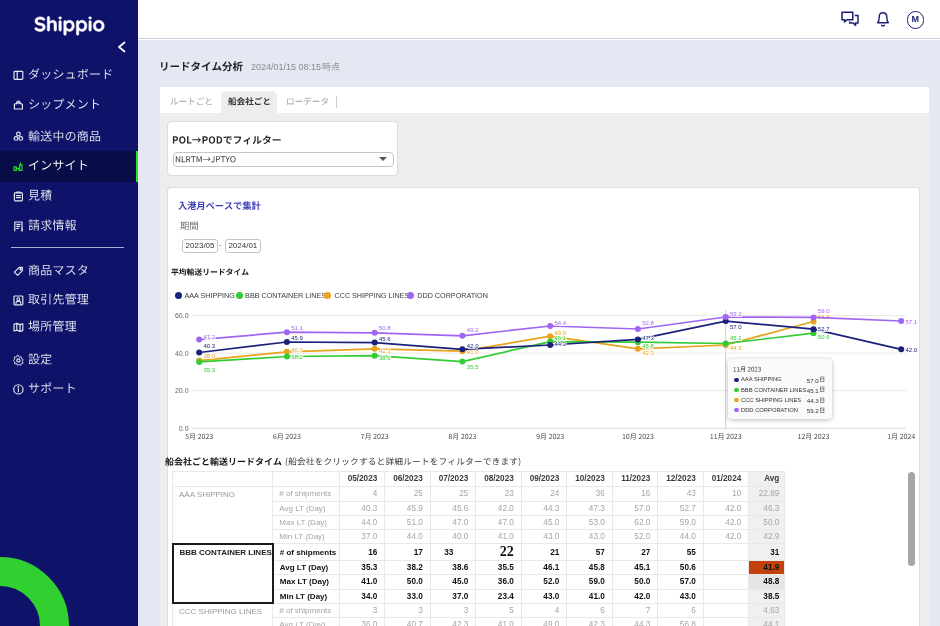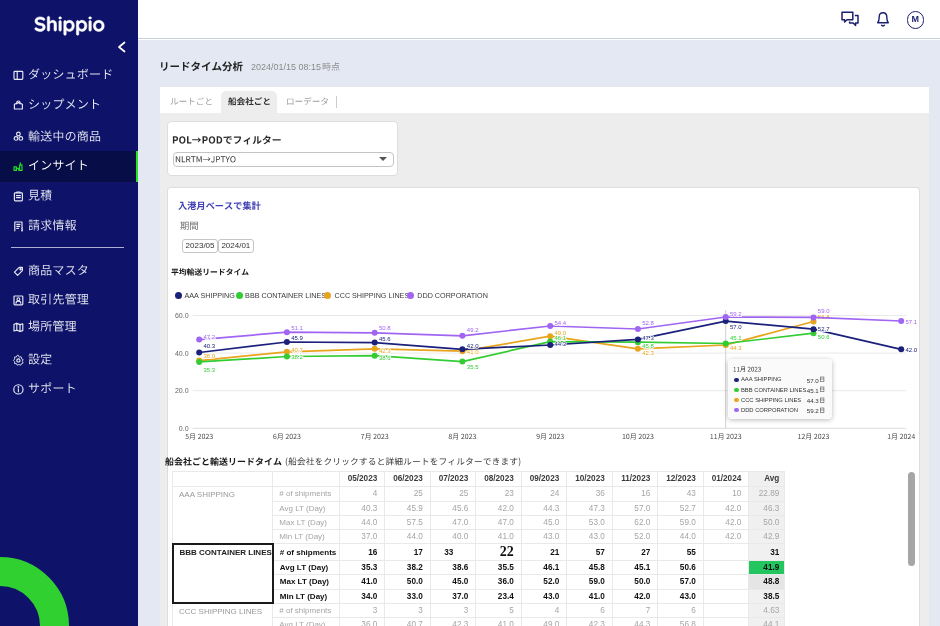--- a/index.html
+++ b/index.html
@@ -147,21 +147,21 @@
     <div class="abs" style="left:378.7px;top:157.3px;width:0;height:0;border-left:4.5px solid transparent;border-right:4.5px solid transparent;border-top:4.8px solid #555;"></div>
     <div class="abs" style="left:166.8px;top:187px;width:753.7px;height:439px;background:#fff;border:1px solid #ddd;border-radius:4px 4px 0 0;border-bottom:none;"></div>
     <svg style="position:absolute;left:178.0px;top:201.4px;overflow:visible;" width="84" height="13" viewBox="0 -8.10 84 13">
       <path d="M2.1 -7.3H4.7V-6.2H2.1ZM4.2 -7.3H5.3Q5.3 -6.9 5.4 -6.3Q5.4 -5.7 5.5 -5.1Q5.6 -4.5 5.9 -3.8Q6.1 -3.2 6.5 -2.5Q6.9 -1.9 7.5 -1.3Q8.1 -0.7 9.0 -0.2Q8.9 -0.1 8.7 0.1Q8.5 0.3 8.3 0.5Q8.2 0.7 8.1 0.8Q7.2 0.3 6.6 -0.4Q5.9 -1.1 5.5 -1.8Q5.1 -2.6 4.8 -3.3Q4.5 -4.1 4.4 -4.8Q4.3 -5.6 4.2 -6.2Q4.2 -6.8 4.2 -7.3ZM3.8 -5.3 5.0 -5.1Q4.7 -3.7 4.2 -2.6Q3.7 -1.5 2.9 -0.6Q2.2 0.2 1.3 0.8Q1.2 0.7 1.0 0.5Q0.8 0.4 0.6 0.2Q0.4 0.0 0.2 -0.1Q1.7 -0.8 2.6 -2.1Q3.4 -3.5 3.8 -5.3Z M12.1 -6.9H17.9V-5.9H12.1ZM11.7 -5.2H18.1V-4.2H11.7ZM13.2 -7.8H14.3V-4.5H13.2ZM15.6 -7.8H16.7V-4.5H15.6ZM13.3 -4.6 14.3 -4.2Q14.0 -3.7 13.7 -3.2Q13.4 -2.7 13.1 -2.3Q12.7 -1.9 12.3 -1.6Q12.2 -1.7 12.1 -1.9Q11.9 -2.0 11.8 -2.2Q11.7 -2.3 11.5 -2.4Q11.9 -2.7 12.2 -3.0Q12.6 -3.3 12.9 -3.7Q13.1 -4.1 13.3 -4.6ZM16.6 -4.6Q16.7 -4.2 17.0 -3.8Q17.3 -3.4 17.6 -3.1Q18.0 -2.8 18.3 -2.6Q18.2 -2.5 18.0 -2.3Q17.9 -2.2 17.8 -2.0Q17.6 -1.9 17.5 -1.7Q17.1 -2.0 16.8 -2.4Q16.4 -2.8 16.1 -3.3Q15.8 -3.8 15.6 -4.3ZM13.5 -2.0H15.5V-2.7H13.6V-3.5H16.5V-1.1H13.5ZM13.0 -2.0H14.0V-0.5Q14.0 -0.3 14.2 -0.2Q14.3 -0.2 14.7 -0.2Q14.7 -0.2 14.9 -0.2Q15.0 -0.2 15.2 -0.2Q15.4 -0.2 15.6 -0.2Q15.8 -0.2 16.0 -0.2Q16.2 -0.2 16.3 -0.2Q16.5 -0.2 16.6 -0.2Q16.7 -0.3 16.7 -0.5Q16.8 -0.7 16.8 -1.1Q17.0 -1.0 17.3 -0.9Q17.6 -0.8 17.8 -0.7Q17.7 -0.1 17.6 0.2Q17.4 0.6 17.1 0.7Q16.8 0.8 16.3 0.8Q16.3 0.8 16.1 0.8Q15.9 0.8 15.7 0.8Q15.5 0.8 15.2 0.8Q15.0 0.8 14.8 0.8Q14.6 0.8 14.6 0.8Q14.0 0.8 13.6 0.7Q13.3 0.6 13.1 0.3Q13.0 0.0 13.0 -0.5ZM9.9 -7.0 10.5 -7.8Q10.8 -7.7 11.1 -7.5Q11.4 -7.4 11.7 -7.2Q12.0 -7.0 12.1 -6.9L11.5 -6.0Q11.3 -6.1 11.1 -6.3Q10.8 -6.5 10.5 -6.7Q10.2 -6.8 9.9 -7.0ZM9.4 -4.5 10.0 -5.3Q10.3 -5.2 10.6 -5.1Q10.9 -4.9 11.2 -4.8Q11.5 -4.6 11.6 -4.5L11.0 -3.5Q10.9 -3.7 10.6 -3.9Q10.3 -4.0 10.0 -4.2Q9.7 -4.4 9.4 -4.5ZM9.7 0.1Q9.9 -0.3 10.1 -0.8Q10.4 -1.3 10.7 -1.8Q10.9 -2.4 11.2 -2.9L12.0 -2.2Q11.8 -1.7 11.6 -1.2Q11.4 -0.7 11.1 -0.2Q10.9 0.3 10.7 0.7Z M20.9 -7.4H25.5V-6.3H20.9ZM20.9 -5.2H25.5V-4.1H20.9ZM20.8 -3.0H25.5V-1.9H20.8ZM20.1 -7.4H21.3V-4.3Q21.3 -3.7 21.2 -3.0Q21.1 -2.4 20.9 -1.6Q20.8 -0.9 20.4 -0.3Q20.0 0.3 19.5 0.8Q19.4 0.7 19.2 0.6Q19.1 0.4 18.9 0.2Q18.7 0.1 18.6 0.0Q19.1 -0.4 19.4 -1.0Q19.7 -1.5 19.9 -2.1Q20.0 -2.7 20.1 -3.2Q20.1 -3.8 20.1 -4.3ZM25.0 -7.4H26.1V-0.6Q26.1 -0.1 26.0 0.2Q25.9 0.5 25.5 0.6Q25.2 0.7 24.7 0.8Q24.2 0.8 23.5 0.8Q23.5 0.6 23.4 0.4Q23.3 0.2 23.2 -0.0Q23.1 -0.2 23.0 -0.4Q23.4 -0.3 23.7 -0.3Q24.0 -0.3 24.3 -0.3Q24.6 -0.3 24.7 -0.3Q24.8 -0.3 24.9 -0.4Q25.0 -0.5 25.0 -0.6Z M34.1 -6.4Q34.3 -6.2 34.4 -5.9Q34.6 -5.7 34.7 -5.4Q34.9 -5.1 35.0 -4.9L34.2 -4.5Q34.0 -4.8 33.9 -5.1Q33.8 -5.3 33.6 -5.6Q33.5 -5.8 33.3 -6.0ZM35.4 -6.9Q35.5 -6.7 35.7 -6.4Q35.8 -6.2 36.0 -5.9Q36.1 -5.7 36.2 -5.4L35.4 -5.1Q35.3 -5.4 35.2 -5.6Q35.0 -5.8 34.9 -6.1Q34.7 -6.3 34.6 -6.5ZM27.9 -2.6Q28.1 -2.8 28.3 -3.0Q28.5 -3.1 28.7 -3.3Q28.8 -3.5 29.0 -3.7Q29.2 -4.0 29.5 -4.2Q29.7 -4.5 30.0 -4.8Q30.2 -5.1 30.4 -5.4Q30.9 -5.9 31.3 -5.9Q31.7 -6.0 32.3 -5.5Q32.6 -5.2 32.9 -4.9Q33.2 -4.5 33.5 -4.2Q33.9 -3.9 34.1 -3.6Q34.4 -3.2 34.8 -2.8Q35.2 -2.4 35.6 -2.0Q36.0 -1.5 36.4 -1.1L35.4 -0.0Q35.1 -0.4 34.7 -0.9Q34.4 -1.3 34.1 -1.7Q33.7 -2.1 33.4 -2.4Q33.2 -2.6 33.0 -2.9Q32.8 -3.2 32.5 -3.4Q32.3 -3.7 32.1 -3.9Q31.9 -4.1 31.8 -4.3Q31.5 -4.5 31.4 -4.5Q31.2 -4.5 31.0 -4.2Q30.9 -4.0 30.7 -3.8Q30.5 -3.6 30.3 -3.3Q30.1 -3.0 29.9 -2.8Q29.8 -2.5 29.6 -2.3Q29.5 -2.1 29.3 -1.9Q29.2 -1.7 29.0 -1.5Z M37.6 -4.3Q37.8 -4.3 38.1 -4.2Q38.3 -4.2 38.6 -4.2Q38.9 -4.2 39.1 -4.2Q39.4 -4.2 39.7 -4.2Q40.0 -4.2 40.4 -4.2Q40.8 -4.2 41.3 -4.2Q41.7 -4.2 42.1 -4.2Q42.5 -4.2 42.9 -4.2Q43.3 -4.2 43.6 -4.2Q43.9 -4.2 44.1 -4.2Q44.4 -4.2 44.7 -4.2Q45.0 -4.3 45.1 -4.3V-2.8Q45.0 -2.8 44.7 -2.8Q44.4 -2.9 44.1 -2.9Q43.9 -2.9 43.6 -2.9Q43.3 -2.9 42.9 -2.9Q42.5 -2.9 42.1 -2.9Q41.7 -2.9 41.3 -2.9Q40.8 -2.9 40.4 -2.9Q40.0 -2.9 39.7 -2.9Q39.4 -2.9 39.1 -2.9Q38.7 -2.9 38.3 -2.8Q37.9 -2.8 37.6 -2.8Z M53.7 -6.2Q53.6 -6.2 53.5 -6.0Q53.4 -5.8 53.3 -5.7Q53.2 -5.2 52.9 -4.7Q52.6 -4.2 52.2 -3.6Q51.9 -3.1 51.5 -2.6Q51.0 -2.0 50.4 -1.5Q49.7 -0.9 49.1 -0.4Q48.4 0.0 47.6 0.4L46.7 -0.6Q47.4 -0.9 48.1 -1.3Q48.8 -1.8 49.4 -2.3Q50.0 -2.8 50.5 -3.2Q50.8 -3.6 51.0 -4.0Q51.3 -4.4 51.5 -4.8Q51.7 -5.2 51.8 -5.5Q51.8 -5.5 51.5 -5.5Q51.3 -5.5 51.0 -5.5Q50.6 -5.5 50.3 -5.5Q49.9 -5.5 49.6 -5.5Q49.3 -5.5 49.1 -5.5Q48.8 -5.5 48.7 -5.5Q48.5 -5.5 48.3 -5.5Q48.1 -5.5 47.9 -5.5Q47.7 -5.4 47.6 -5.4V-6.7Q47.8 -6.7 48.0 -6.7Q48.2 -6.7 48.4 -6.7Q48.6 -6.7 48.7 -6.7Q48.8 -6.7 49.1 -6.7Q49.4 -6.7 49.7 -6.7Q50.0 -6.7 50.4 -6.7Q50.7 -6.7 51.1 -6.7Q51.4 -6.7 51.6 -6.7Q51.9 -6.7 52.0 -6.7Q52.3 -6.7 52.5 -6.7Q52.8 -6.7 52.9 -6.8ZM51.6 -3.4Q52.0 -3.1 52.4 -2.7Q52.8 -2.3 53.2 -1.9Q53.6 -1.5 53.9 -1.2Q54.2 -0.8 54.5 -0.5L53.4 0.4Q53.1 -0.1 52.6 -0.6Q52.2 -1.1 51.7 -1.6Q51.2 -2.1 50.7 -2.5Z M55.8 -6.3Q56.1 -6.3 56.4 -6.3Q56.6 -6.3 56.7 -6.4Q57.0 -6.4 57.4 -6.4Q57.9 -6.5 58.4 -6.5Q58.9 -6.5 59.5 -6.6Q60.1 -6.6 60.7 -6.7Q61.2 -6.7 61.7 -6.8Q62.1 -6.8 62.6 -6.8Q63.0 -6.9 63.3 -6.9L63.3 -5.7Q63.1 -5.7 62.8 -5.7Q62.4 -5.7 62.1 -5.6Q61.8 -5.6 61.5 -5.6Q61.1 -5.5 60.8 -5.2Q60.4 -4.9 60.2 -4.6Q59.9 -4.2 59.7 -3.8Q59.6 -3.4 59.6 -3.0Q59.6 -2.5 59.8 -2.2Q59.9 -1.8 60.2 -1.6Q60.5 -1.4 60.9 -1.2Q61.2 -1.0 61.7 -0.9Q62.1 -0.9 62.6 -0.8L62.1 0.4Q61.6 0.4 61.0 0.2Q60.5 0.1 60.0 -0.2Q59.5 -0.4 59.2 -0.8Q58.8 -1.2 58.6 -1.7Q58.4 -2.1 58.4 -2.7Q58.4 -3.4 58.6 -4.0Q58.8 -4.5 59.1 -4.9Q59.5 -5.3 59.8 -5.6Q59.5 -5.5 59.1 -5.5Q58.8 -5.5 58.4 -5.4Q57.9 -5.4 57.5 -5.3Q57.1 -5.3 56.7 -5.2Q56.3 -5.1 56.0 -5.0ZM62.0 -4.8Q62.1 -4.6 62.3 -4.4Q62.4 -4.2 62.5 -3.9Q62.7 -3.7 62.7 -3.5L62.0 -3.2Q61.9 -3.6 61.7 -3.9Q61.5 -4.2 61.3 -4.5ZM63.0 -5.2Q63.2 -5.0 63.3 -4.8Q63.4 -4.6 63.6 -4.4Q63.7 -4.2 63.8 -4.0L63.1 -3.7Q62.9 -4.0 62.8 -4.3Q62.6 -4.6 62.4 -4.9Z M64.8 -2.2H73.2V-1.3H64.8ZM66.6 -5.6H72.2V-4.9H66.6ZM66.6 -4.5H72.2V-3.8H66.6ZM66.4 -6.8H72.6V-6.0H66.4ZM68.7 -6.3H69.7V-3.0H68.7ZM68.4 -2.7H69.5V0.8H68.4ZM68.3 -1.8 69.2 -1.4Q68.8 -1.0 68.4 -0.7Q67.9 -0.4 67.4 -0.1Q66.9 0.2 66.3 0.4Q65.8 0.6 65.2 0.8Q65.1 0.6 64.9 0.3Q64.7 0.0 64.5 -0.1Q65.1 -0.3 65.6 -0.4Q66.1 -0.6 66.7 -0.8Q67.2 -1.0 67.6 -1.3Q68.0 -1.5 68.3 -1.8ZM69.7 -1.8Q70.0 -1.6 70.4 -1.3Q70.8 -1.1 71.3 -0.8Q71.8 -0.6 72.3 -0.5Q72.9 -0.3 73.4 -0.2Q73.3 -0.1 73.1 0.1Q73.0 0.3 72.9 0.4Q72.8 0.6 72.7 0.7Q72.2 0.6 71.6 0.4Q71.1 0.1 70.6 -0.1Q70.1 -0.4 69.6 -0.7Q69.2 -1.1 68.8 -1.4ZM69.1 -7.8 70.4 -7.7Q70.2 -7.3 69.9 -6.9Q69.7 -6.5 69.5 -6.2L68.5 -6.4Q68.7 -6.7 68.9 -7.1Q69.0 -7.5 69.1 -7.8ZM66.8 -7.8 67.9 -7.6Q67.6 -7.1 67.2 -6.5Q66.9 -6.0 66.4 -5.5Q65.9 -5.0 65.4 -4.6Q65.3 -4.7 65.1 -4.8Q65.0 -5.0 64.9 -5.1Q64.7 -5.2 64.6 -5.3Q65.1 -5.7 65.5 -6.1Q65.9 -6.5 66.3 -7.0Q66.6 -7.4 66.8 -7.8ZM65.9 -6.3H66.9V-3.4H72.9V-2.5H65.9Z M77.6 -4.7H82.6V-3.6H77.6ZM79.6 -7.8H80.7V0.8H79.6ZM74.3 -5.0H77.3V-4.2H74.3ZM74.4 -7.5H77.3V-6.7H74.4ZM74.3 -3.7H77.3V-2.9H74.3ZM73.9 -6.3H77.7V-5.4H73.9ZM74.8 -2.5H77.3V0.3H74.8V-0.5H76.3V-1.6H74.8ZM74.3 -2.5H75.3V0.7H74.3Z" fill="#3e3eb5"></path>
     </svg>
     <svg style="position:absolute;left:179.6px;top:221.3px;overflow:visible;" width="20" height="14" viewBox="0 -8.18 20 14">
       <path d="M5.7 -7.4H8.3V-6.7H5.7ZM5.7 -5.2H8.3V-4.6H5.7ZM5.7 -3.0H8.3V-2.4H5.7ZM8.0 -7.4H8.6V-0.1Q8.6 0.2 8.5 0.3Q8.5 0.5 8.3 0.6Q8.1 0.7 7.7 0.7Q7.4 0.7 6.9 0.7Q6.9 0.6 6.8 0.4Q6.7 0.2 6.7 0.0Q7.0 0.0 7.3 0.0Q7.7 0.0 7.8 0.0Q7.9 0.0 7.9 -0.0Q8.0 -0.0 8.0 -0.2ZM5.4 -7.4H6.0V-4.0Q6.0 -3.4 6.0 -2.8Q6.0 -2.2 5.9 -1.6Q5.8 -0.9 5.6 -0.3Q5.4 0.3 5.1 0.8Q5.0 0.7 4.9 0.6Q4.8 0.6 4.7 0.5Q4.6 0.4 4.5 0.4Q4.9 -0.2 5.1 -1.0Q5.3 -1.8 5.3 -2.5Q5.4 -3.3 5.4 -4.0ZM0.5 -6.6H4.9V-6.0H0.5ZM1.6 -5.1H3.9V-4.6H1.6ZM1.6 -3.7H3.9V-3.1H1.6ZM0.4 -2.1H4.9V-1.5H0.4ZM1.3 -7.7H1.9V-1.9H1.3ZM3.6 -7.7H4.2V-1.9H3.6ZM1.7 -1.3 2.3 -1.1Q2.1 -0.6 1.7 -0.1Q1.3 0.4 0.9 0.7Q0.9 0.7 0.8 0.6Q0.7 0.5 0.6 0.5Q0.5 0.4 0.4 0.3Q0.8 0.0 1.1 -0.4Q1.4 -0.9 1.7 -1.3ZM3.0 -1.0 3.5 -1.3Q3.7 -1.1 3.9 -0.9Q4.1 -0.6 4.3 -0.4Q4.4 -0.1 4.5 0.1L3.9 0.4Q3.9 0.2 3.7 -0.1Q3.5 -0.3 3.4 -0.6Q3.2 -0.8 3.0 -1.0Z M12.5 -2.1H15.4V-1.6H12.5ZM12.5 -3.5H15.7V-0.1H12.5V-0.7H15.0V-3.0H12.5ZM12.2 -3.5H12.8V0.4H12.2ZM10.5 -6.1H13.1V-5.6H10.5ZM14.8 -6.1H17.4V-5.6H14.8ZM17.1 -7.4H17.8V-0.2Q17.8 0.2 17.7 0.3Q17.6 0.5 17.4 0.6Q17.2 0.7 16.8 0.7Q16.4 0.7 15.8 0.7Q15.8 0.6 15.8 0.5Q15.7 0.4 15.7 0.3Q15.6 0.1 15.6 0.0Q15.9 0.0 16.1 0.0Q16.4 0.0 16.6 0.0Q16.8 0.0 16.9 0.0Q17.0 0.0 17.1 -0.0Q17.1 -0.1 17.1 -0.2ZM10.5 -7.4H13.5V-4.2H10.5V-4.8H12.9V-6.9H10.5ZM17.5 -7.4V-6.9H15.0V-4.7H17.5V-4.2H14.4V-7.4ZM10.1 -7.4H10.8V0.8H10.1Z" fill="#666"></path>
     </svg>
     <div class="abs" style="left:181.9px;top:239.3px;width:36.3px;height:13.6px;background:#fff;border:1px solid #c5c5c5;border-radius:3px;font-size:8px;color:#333;text-align:center;line-height:12.5px;">2023/05</div>
     <div class="abs" style="left:218.8px;top:239.8px;font-size:8px;color:#666;">-</div>
-    <div class="abs" style="left:218px;top:239.3px;width:35.7px;height:13.6px;background:#fff;border:1px solid #c5c5c5;border-radius:3px;font-size:8px;color:#333;text-align:center;line-height:12.5px;">2024/01</div>
+    <div class="abs" style="left:225px;top:239.3px;width:35.7px;height:13.6px;background:#fff;border:1px solid #c5c5c5;border-radius:3px;font-size:8px;color:#333;text-align:center;line-height:12.5px;">2024/01</div>
     <svg style="position:absolute;left:171.0px;top:268.4px;overflow:visible;" width="79" height="12" viewBox="0 -6.86 79 12">
       <path d="M0.8 -6.1H7.0V-5.2H0.8ZM0.4 -2.8H7.5V-1.9H0.4ZM1.2 -4.7 2.1 -5.0Q2.2 -4.7 2.4 -4.4Q2.5 -4.1 2.6 -3.9Q2.7 -3.6 2.7 -3.4L1.8 -3.1Q1.8 -3.3 1.7 -3.6Q1.6 -3.9 1.5 -4.2Q1.4 -4.5 1.2 -4.7ZM5.7 -5.0 6.7 -4.7Q6.6 -4.4 6.4 -4.1Q6.2 -3.8 6.1 -3.6Q6.0 -3.3 5.8 -3.1L5.0 -3.3Q5.1 -3.6 5.3 -3.9Q5.4 -4.1 5.5 -4.4Q5.6 -4.7 5.7 -5.0ZM3.4 -5.8H4.4V0.7H3.4Z M11.2 -3.8H13.5V-2.9H11.2ZM10.8 -1.4Q11.2 -1.5 11.6 -1.6Q12.1 -1.8 12.6 -2.0Q13.1 -2.2 13.6 -2.3L13.8 -1.5Q13.1 -1.3 12.4 -1.0Q11.7 -0.7 11.2 -0.5ZM11.6 -5.4H14.6V-4.5H11.6ZM14.3 -5.4H15.2Q15.2 -5.4 15.2 -5.3Q15.2 -5.2 15.2 -5.1Q15.2 -5.0 15.2 -4.9Q15.2 -3.6 15.1 -2.7Q15.1 -1.8 15.0 -1.2Q15.0 -0.6 14.9 -0.3Q14.8 0.1 14.7 0.2Q14.5 0.5 14.4 0.5Q14.2 0.6 14.0 0.7Q13.7 0.7 13.4 0.7Q13.1 0.7 12.8 0.7Q12.8 0.5 12.7 0.2Q12.6 -0.1 12.5 -0.3Q12.8 -0.2 13.1 -0.2Q13.4 -0.2 13.5 -0.2Q13.6 -0.2 13.7 -0.2Q13.8 -0.3 13.9 -0.4Q13.9 -0.5 14.0 -0.8Q14.1 -1.1 14.1 -1.6Q14.2 -2.2 14.2 -3.1Q14.3 -4.0 14.3 -5.2ZM11.6 -6.6 12.6 -6.4Q12.4 -5.8 12.2 -5.3Q11.9 -4.7 11.6 -4.2Q11.3 -3.7 11.0 -3.3Q10.9 -3.4 10.8 -3.5Q10.6 -3.6 10.5 -3.7Q10.3 -3.9 10.2 -3.9Q10.7 -4.4 11.0 -5.1Q11.4 -5.8 11.6 -6.6ZM8.1 -4.9H10.6V-4.0H8.1ZM9.0 -6.5H9.9V-1.3H9.0ZM8.0 -1.5Q8.3 -1.6 8.8 -1.8Q9.2 -1.9 9.7 -2.1Q10.2 -2.3 10.7 -2.5L10.9 -1.6Q10.2 -1.4 9.6 -1.1Q8.9 -0.8 8.3 -0.5Z M19.9 -4.7H22.1V-4.0H19.9ZM19.5 -2.5H20.6V-1.9H19.5ZM19.5 -1.4H20.6V-0.8H19.5ZM21.2 -3.3H21.9V-0.5H21.2ZM21.0 -5.8Q20.8 -5.4 20.5 -5.1Q20.3 -4.7 19.9 -4.4Q19.6 -4.1 19.2 -3.8Q19.1 -4.0 19.0 -4.2Q18.9 -4.4 18.7 -4.6Q19.1 -4.8 19.5 -5.1Q19.8 -5.5 20.1 -5.9Q20.4 -6.3 20.6 -6.6H21.4Q21.6 -6.2 21.9 -5.8Q22.2 -5.5 22.6 -5.2Q23.0 -4.9 23.3 -4.7Q23.2 -4.5 23.1 -4.3Q22.9 -4.1 22.8 -3.9Q22.5 -4.1 22.1 -4.4Q21.8 -4.7 21.5 -5.1Q21.2 -5.4 21.0 -5.8ZM19.1 -3.5H20.6V-2.9H19.7V0.7H19.1ZM20.3 -3.5H20.9V-0.0Q20.9 0.2 20.9 0.3Q20.9 0.5 20.7 0.6Q20.6 0.7 20.5 0.7Q20.3 0.7 20.1 0.7Q20.1 0.6 20.1 0.4Q20.0 0.2 20.0 0.1Q20.1 0.1 20.1 0.1Q20.2 0.1 20.2 0.1Q20.3 0.1 20.3 -0.0ZM22.2 -3.7H22.9V-0.1Q22.9 0.2 22.9 0.3Q22.8 0.5 22.7 0.6Q22.5 0.6 22.3 0.7Q22.0 0.7 21.7 0.7Q21.6 0.5 21.6 0.3Q21.5 0.1 21.5 0.0Q21.7 0.0 21.9 0.0Q22.0 0.0 22.1 0.0Q22.2 -0.0 22.2 -0.1ZM15.9 -5.9H19.0V-5.1H15.9ZM15.8 -1.4H19.0V-0.5H15.8ZM17.0 -6.6H17.8V-4.3H17.0ZM17.1 -4.3H17.7V-2.2H17.8V0.7H17.0V-2.2H17.1ZM16.7 -2.9V-2.5H18.2V-2.9ZM16.7 -4.0V-3.5H18.2V-4.0ZM16.0 -4.7H18.8V-1.8H16.0Z M25.9 -3.7H30.9V-2.8H25.9ZM26.1 -5.2H30.6V-4.4H26.1ZM27.8 -4.8H28.7V-3.6Q28.7 -3.2 28.6 -2.8Q28.5 -2.4 28.3 -2.0Q28.1 -1.6 27.6 -1.2Q27.2 -0.9 26.5 -0.6Q26.4 -0.7 26.3 -0.8Q26.2 -0.9 26.1 -1.0Q26.0 -1.2 25.9 -1.2Q26.5 -1.5 26.9 -1.8Q27.3 -2.1 27.5 -2.4Q27.7 -2.7 27.7 -3.0Q27.8 -3.3 27.8 -3.6ZM28.9 -3.1Q29.1 -2.4 29.6 -2.0Q30.1 -1.5 30.9 -1.3Q30.8 -1.2 30.7 -1.1Q30.6 -1.0 30.5 -0.8Q30.4 -0.7 30.3 -0.6Q29.4 -0.8 28.9 -1.4Q28.4 -2.0 28.1 -2.9ZM25.6 -3.6V-0.7H24.6V-2.7H23.7V-3.6ZM25.6 -1.1Q25.8 -0.7 26.2 -0.6Q26.7 -0.4 27.3 -0.3Q27.6 -0.3 28.1 -0.3Q28.6 -0.3 29.1 -0.3Q29.6 -0.3 30.1 -0.4Q30.6 -0.4 31.0 -0.4Q31.0 -0.3 30.9 -0.1Q30.8 0.0 30.8 0.2Q30.7 0.4 30.7 0.5Q30.4 0.6 29.9 0.6Q29.5 0.6 29.0 0.6Q28.5 0.6 28.1 0.6Q27.6 0.6 27.3 0.6Q26.5 0.5 26.0 0.3Q25.5 0.1 25.1 -0.3Q24.9 -0.1 24.6 0.1Q24.4 0.4 24.0 0.6L23.6 -0.3Q23.8 -0.5 24.1 -0.7Q24.4 -0.9 24.7 -1.1ZM23.8 -5.9 24.4 -6.4Q24.7 -6.3 24.9 -6.1Q25.2 -5.9 25.4 -5.7Q25.6 -5.4 25.8 -5.3L25.0 -4.6Q24.9 -4.8 24.7 -5.0Q24.5 -5.3 24.2 -5.5Q24.0 -5.7 23.8 -5.9ZM29.4 -6.6 30.4 -6.3Q30.1 -6.0 29.9 -5.7Q29.7 -5.4 29.5 -5.1L28.8 -5.4Q28.9 -5.6 29.0 -5.8Q29.1 -6.0 29.2 -6.2Q29.3 -6.4 29.4 -6.6ZM26.3 -6.3 27.1 -6.6Q27.4 -6.3 27.5 -6.0Q27.7 -5.7 27.8 -5.4L27.0 -5.1Q26.9 -5.3 26.7 -5.7Q26.6 -6.0 26.3 -6.3Z M37.5 -6.1Q37.5 -5.9 37.4 -5.7Q37.4 -5.5 37.4 -5.3Q37.4 -5.1 37.4 -4.8Q37.4 -4.5 37.4 -4.2Q37.4 -3.9 37.4 -3.7Q37.4 -3.1 37.4 -2.6Q37.3 -2.2 37.2 -1.8Q37.1 -1.5 36.9 -1.2Q36.7 -0.9 36.5 -0.7Q36.3 -0.4 35.9 -0.2Q35.6 0.0 35.3 0.2Q34.9 0.3 34.6 0.4L33.8 -0.4Q34.4 -0.6 34.9 -0.8Q35.3 -1.0 35.7 -1.4Q35.9 -1.6 36.0 -1.9Q36.1 -2.1 36.2 -2.4Q36.3 -2.6 36.3 -3.0Q36.3 -3.3 36.3 -3.8Q36.3 -4.0 36.3 -4.3Q36.3 -4.6 36.3 -4.8Q36.3 -5.1 36.3 -5.3Q36.3 -5.5 36.3 -5.7Q36.3 -5.9 36.3 -6.1ZM33.8 -6.0Q33.8 -5.9 33.8 -5.7Q33.8 -5.6 33.8 -5.4Q33.8 -5.3 33.8 -5.1Q33.8 -4.9 33.8 -4.7Q33.8 -4.4 33.8 -4.1Q33.8 -3.8 33.8 -3.6Q33.8 -3.3 33.8 -3.1Q33.8 -2.9 33.8 -2.8Q33.8 -2.6 33.8 -2.4Q33.8 -2.2 33.8 -2.1H32.7Q32.7 -2.2 32.7 -2.4Q32.8 -2.6 32.8 -2.8Q32.8 -2.9 32.8 -3.1Q32.8 -3.3 32.8 -3.6Q32.8 -3.8 32.8 -4.1Q32.8 -4.4 32.8 -4.7Q32.8 -4.9 32.8 -5.1Q32.8 -5.3 32.8 -5.4Q32.8 -5.5 32.7 -5.7Q32.7 -5.9 32.7 -6.0Z M39.7 -3.6Q39.9 -3.6 40.1 -3.6Q40.3 -3.6 40.5 -3.6Q40.8 -3.6 41.0 -3.6Q41.2 -3.6 41.5 -3.6Q41.7 -3.6 42.1 -3.6Q42.4 -3.6 42.8 -3.6Q43.2 -3.6 43.5 -3.6Q43.9 -3.6 44.2 -3.6Q44.5 -3.6 44.8 -3.6Q45.0 -3.6 45.2 -3.6Q45.4 -3.6 45.7 -3.6Q45.9 -3.6 46.1 -3.6V-2.4Q45.9 -2.4 45.7 -2.4Q45.4 -2.4 45.2 -2.4Q45.0 -2.4 44.8 -2.4Q44.5 -2.4 44.2 -2.4Q43.9 -2.4 43.5 -2.4Q43.1 -2.4 42.8 -2.4Q42.4 -2.4 42.1 -2.4Q41.7 -2.4 41.5 -2.4Q41.2 -2.4 41.0 -2.4Q40.6 -2.4 40.3 -2.4Q39.9 -2.4 39.7 -2.4Z M52.1 -5.8Q52.2 -5.6 52.4 -5.4Q52.5 -5.2 52.6 -5.0Q52.7 -4.8 52.8 -4.6L52.2 -4.3Q52.0 -4.6 51.9 -4.8Q51.8 -5.0 51.7 -5.1Q51.6 -5.3 51.5 -5.5ZM53.1 -6.2Q53.3 -6.1 53.4 -5.9Q53.5 -5.7 53.7 -5.5Q53.8 -5.3 53.9 -5.1L53.2 -4.8Q53.1 -5.0 53.0 -5.2Q52.9 -5.4 52.8 -5.6Q52.6 -5.7 52.5 -5.9ZM49.0 -0.6Q49.0 -0.8 49.0 -1.1Q49.0 -1.5 49.0 -1.9Q49.0 -2.4 49.0 -2.9Q49.0 -3.3 49.0 -3.8Q49.0 -4.3 49.0 -4.6Q49.0 -5.0 49.0 -5.1Q49.0 -5.3 49.0 -5.6Q49.0 -5.9 48.9 -6.1H50.1Q50.1 -5.9 50.1 -5.6Q50.1 -5.4 50.1 -5.1Q50.1 -4.9 50.1 -4.5Q50.1 -4.2 50.1 -3.7Q50.1 -3.2 50.1 -2.8Q50.1 -2.3 50.1 -1.9Q50.1 -1.4 50.1 -1.1Q50.1 -0.8 50.1 -0.6Q50.1 -0.5 50.1 -0.3Q50.1 -0.1 50.1 0.1Q50.1 0.3 50.2 0.5H48.9Q49.0 0.2 49.0 -0.1Q49.0 -0.4 49.0 -0.6ZM49.8 -4.0Q50.2 -3.9 50.7 -3.8Q51.2 -3.6 51.7 -3.4Q52.2 -3.3 52.6 -3.1Q53.1 -2.9 53.3 -2.8L52.9 -1.7Q52.6 -1.9 52.2 -2.0Q51.8 -2.2 51.4 -2.4Q50.9 -2.5 50.6 -2.7Q50.2 -2.8 49.8 -2.9Z M57.9 -3.7Q58.3 -3.4 58.7 -3.2Q59.2 -2.9 59.6 -2.6Q60.0 -2.3 60.4 -2.0Q60.8 -1.7 61.1 -1.5L60.3 -0.6Q60.1 -0.9 59.7 -1.2Q59.3 -1.5 58.9 -1.8Q58.4 -2.1 58.0 -2.4Q57.6 -2.7 57.3 -2.9ZM61.6 -5.0Q61.5 -4.9 61.5 -4.7Q61.4 -4.6 61.4 -4.4Q61.2 -4.1 61.0 -3.6Q60.8 -3.2 60.6 -2.7Q60.3 -2.3 59.9 -1.8Q59.4 -1.2 58.6 -0.5Q57.8 0.1 56.7 0.5L55.8 -0.3Q56.6 -0.5 57.2 -0.9Q57.8 -1.2 58.3 -1.6Q58.7 -2.0 59.0 -2.4Q59.3 -2.7 59.5 -3.1Q59.8 -3.4 60.0 -3.8Q60.1 -4.2 60.2 -4.5H57.6L57.9 -5.4H60.1Q60.3 -5.4 60.5 -5.4Q60.7 -5.4 60.8 -5.5ZM59.0 -6.2Q58.9 -6.0 58.8 -5.7Q58.6 -5.5 58.6 -5.4Q58.3 -4.9 57.9 -4.4Q57.5 -3.9 57.0 -3.4Q56.5 -2.9 55.9 -2.5L55.1 -3.1Q55.8 -3.5 56.2 -4.0Q56.7 -4.5 57.0 -4.9Q57.4 -5.4 57.6 -5.7Q57.6 -5.9 57.7 -6.1Q57.9 -6.3 57.9 -6.5Z M62.9 -3.0Q63.9 -3.3 64.8 -3.7Q65.6 -4.0 66.3 -4.4Q66.7 -4.7 67.1 -5.0Q67.5 -5.3 67.9 -5.7Q68.2 -6.0 68.5 -6.3L69.3 -5.5Q69.0 -5.2 68.6 -4.8Q68.1 -4.5 67.7 -4.1Q67.2 -3.8 66.7 -3.5Q66.3 -3.3 65.8 -3.0Q65.2 -2.7 64.6 -2.5Q64.0 -2.2 63.4 -2.0ZM66.1 -3.9 67.2 -4.2V-0.7Q67.2 -0.5 67.2 -0.3Q67.3 -0.1 67.3 0.1Q67.3 0.2 67.3 0.3H66.1Q66.1 0.2 66.1 0.1Q66.1 -0.1 66.1 -0.3Q66.1 -0.5 66.1 -0.7Z M74.5 -5.9Q74.5 -5.7 74.4 -5.5Q74.3 -5.3 74.2 -5.0Q74.1 -4.8 74.0 -4.5Q73.9 -4.1 73.8 -3.7Q73.6 -3.3 73.5 -2.9Q73.4 -2.5 73.2 -2.1Q73.1 -1.7 73.0 -1.3Q72.9 -1.0 72.8 -0.8L71.6 -0.8Q71.7 -1.0 71.9 -1.4Q72.0 -1.8 72.1 -2.2Q72.3 -2.6 72.4 -3.0Q72.6 -3.5 72.7 -3.9Q72.8 -4.3 72.9 -4.7Q73.0 -5.0 73.1 -5.2Q73.2 -5.5 73.2 -5.7Q73.3 -5.9 73.3 -6.1ZM75.9 -3.4Q76.1 -3.0 76.4 -2.6Q76.6 -2.2 76.9 -1.8Q77.1 -1.3 77.3 -0.9Q77.5 -0.4 77.6 -0.1L76.6 0.3Q76.4 -0.0 76.3 -0.5Q76.1 -0.9 75.8 -1.4Q75.6 -1.9 75.4 -2.3Q75.2 -2.7 75.0 -3.0ZM71.5 -1.1Q71.8 -1.1 72.2 -1.2Q72.6 -1.2 73.0 -1.2Q73.4 -1.3 73.9 -1.3Q74.4 -1.4 74.8 -1.4Q75.2 -1.5 75.6 -1.5Q76.0 -1.6 76.3 -1.6L76.5 -0.6Q76.2 -0.6 75.8 -0.5Q75.4 -0.5 74.9 -0.4Q74.5 -0.4 74.0 -0.3Q73.5 -0.3 73.1 -0.2Q72.6 -0.2 72.2 -0.1Q71.9 -0.1 71.6 -0.1Q71.4 -0.1 71.2 -0.0Q71.1 0.0 70.9 0.0L70.7 -1.1Q70.9 -1.1 71.1 -1.1Q71.4 -1.1 71.5 -1.1Z" fill="#1a1a1a"></path>
     </svg>
     <div class="abs" style="left:174.7px;top:291.9px;width:7px;height:7px;border-radius:50%;background:#1b217b;"></div>
     <div class="abs" style="left:184.5px;top:291.3px;font-size:7.2px;color:#3a3a3a;">AAA SHIPPING</div>
     <div class="abs" style="left:235.7px;top:291.9px;width:7px;height:7px;border-radius:50%;background:#33cc33;"></div>
     <div class="abs" style="left:245.1px;top:291.3px;font-size:7.2px;color:#3a3a3a;">BBB CONTAINER LINES</div>
     <div class="abs" style="left:324.0px;top:291.9px;width:7px;height:7px;border-radius:50%;background:#e8a41d;"></div>
     <div class="abs" style="left:334.5px;top:291.3px;font-size:7.2px;color:#3a3a3a;">CCC SHIPPING LINES</div>
     <div class="abs" style="left:406.7px;top:291.9px;width:7px;height:7px;border-radius:50%;background:#a065f2;"></div>
@@ -363,21 +363,21 @@
           <td style="border:1px solid #e9e9e9;font-size:8.2px;font-weight:normal;color:#a5a5a5;text-align:right;padding-right:7px;">44.3</td>
           <td style="border:1px solid #e9e9e9;font-size:8.2px;font-weight:normal;color:#a5a5a5;text-align:right;padding-right:7px;">47.3</td>
           <td style="border:1px solid #e9e9e9;font-size:8.2px;font-weight:normal;color:#a5a5a5;text-align:right;padding-right:7px;">57.0</td>
           <td style="border:1px solid #e9e9e9;font-size:8.2px;font-weight:normal;color:#a5a5a5;text-align:right;padding-right:7px;">52.7</td>
           <td style="border:1px solid #e9e9e9;font-size:8.2px;font-weight:normal;color:#a5a5a5;text-align:right;padding-right:7px;">42.0</td>
           <td style="border:1px solid #e9e9e9;background:#f0f0f0;font-size:8.2px;font-weight:normal;color:#a5a5a5;text-align:right;padding-right:5px;">46.3</td>
         </tr>
         <tr style="height:14.2px;">
           <td style="border:1px solid #e9e9e9;font-size:8px;font-weight:normal;color:#a5a5a5;padding-left:6px;">Max LT (Day)</td>
           <td style="border:1px solid #e9e9e9;font-size:8.2px;font-weight:normal;color:#a5a5a5;text-align:right;padding-right:7px;">44.0</td>
-          <td style="border:1px solid #e9e9e9;font-size:8.2px;font-weight:normal;color:#a5a5a5;text-align:right;padding-right:7px;">57.5</td>
+          <td style="border:1px solid #e9e9e9;font-size:8.2px;font-weight:normal;color:#a5a5a5;text-align:right;padding-right:7px;">51.0</td>
           <td style="border:1px solid #e9e9e9;font-size:8.2px;font-weight:normal;color:#a5a5a5;text-align:right;padding-right:7px;">47.0</td>
           <td style="border:1px solid #e9e9e9;font-size:8.2px;font-weight:normal;color:#a5a5a5;text-align:right;padding-right:7px;">47.0</td>
           <td style="border:1px solid #e9e9e9;font-size:8.2px;font-weight:normal;color:#a5a5a5;text-align:right;padding-right:7px;">45.0</td>
           <td style="border:1px solid #e9e9e9;font-size:8.2px;font-weight:normal;color:#a5a5a5;text-align:right;padding-right:7px;">53.0</td>
           <td style="border:1px solid #e9e9e9;font-size:8.2px;font-weight:normal;color:#a5a5a5;text-align:right;padding-right:7px;">62.0</td>
           <td style="border:1px solid #e9e9e9;font-size:8.2px;font-weight:normal;color:#a5a5a5;text-align:right;padding-right:7px;">59.0</td>
           <td style="border:1px solid #e9e9e9;font-size:8.2px;font-weight:normal;color:#a5a5a5;text-align:right;padding-right:7px;">42.0</td>
           <td style="border:1px solid #e9e9e9;background:#f0f0f0;font-size:8.2px;font-weight:normal;color:#a5a5a5;text-align:right;padding-right:5px;">50.0</td>
         </tr>
         <tr style="height:14.2px;">
@@ -411,21 +411,21 @@
           <td style="border:1px solid #e9e9e9;font-size:8px;font-weight:bold;color:#111;padding-left:6px;">Avg LT (Day)</td>
           <td style="border:1px solid #e9e9e9;font-size:8.2px;font-weight:bold;color:#111;text-align:right;padding-right:7px;">35.3</td>
           <td style="border:1px solid #e9e9e9;font-size:8.2px;font-weight:bold;color:#111;text-align:right;padding-right:7px;">38.2</td>
           <td style="border:1px solid #e9e9e9;font-size:8.2px;font-weight:bold;color:#111;text-align:right;padding-right:7px;">38.6</td>
           <td style="border:1px solid #e9e9e9;font-size:8.2px;font-weight:bold;color:#111;text-align:right;padding-right:7px;">35.5</td>
           <td style="border:1px solid #e9e9e9;font-size:8.2px;font-weight:bold;color:#111;text-align:right;padding-right:7px;">46.1</td>
           <td style="border:1px solid #e9e9e9;font-size:8.2px;font-weight:bold;color:#111;text-align:right;padding-right:7px;">45.8</td>
           <td style="border:1px solid #e9e9e9;font-size:8.2px;font-weight:bold;color:#111;text-align:right;padding-right:7px;">45.1</td>
           <td style="border:1px solid #e9e9e9;font-size:8.2px;font-weight:bold;color:#111;text-align:right;padding-right:7px;">50.6</td>
           <td style="border:1px solid #e9e9e9;font-size:8.2px;font-weight:bold;color:#111;text-align:right;padding-right:7px;"></td>
-          <td style="border:1px solid #e9e9e9;background:#22c55e;font-size:8.2px;font-weight:bold;color:#111;text-align:right;padding-right:5px;">41.9</td>
+          <td style="border:1px solid #e9e9e9;background:#c2410c;font-size:8.2px;font-weight:bold;color:#111;text-align:right;padding-right:5px;">41.9</td>
         </tr>
         <tr style="height:14.2px;">
           <td style="border:1px solid #e9e9e9;font-size:8px;font-weight:bold;color:#111;padding-left:6px;">Max LT (Day)</td>
           <td style="border:1px solid #e9e9e9;font-size:8.2px;font-weight:bold;color:#111;text-align:right;padding-right:7px;">41.0</td>
           <td style="border:1px solid #e9e9e9;font-size:8.2px;font-weight:bold;color:#111;text-align:right;padding-right:7px;">50.0</td>
           <td style="border:1px solid #e9e9e9;font-size:8.2px;font-weight:bold;color:#111;text-align:right;padding-right:7px;">45.0</td>
           <td style="border:1px solid #e9e9e9;font-size:8.2px;font-weight:bold;color:#111;text-align:right;padding-right:7px;">36.0</td>
           <td style="border:1px solid #e9e9e9;font-size:8.2px;font-weight:bold;color:#111;text-align:right;padding-right:7px;">52.0</td>
           <td style="border:1px solid #e9e9e9;font-size:8.2px;font-weight:bold;color:#111;text-align:right;padding-right:7px;">59.0</td>
           <td style="border:1px solid #e9e9e9;font-size:8.2px;font-weight:bold;color:#111;text-align:right;padding-right:7px;">50.0</td>

